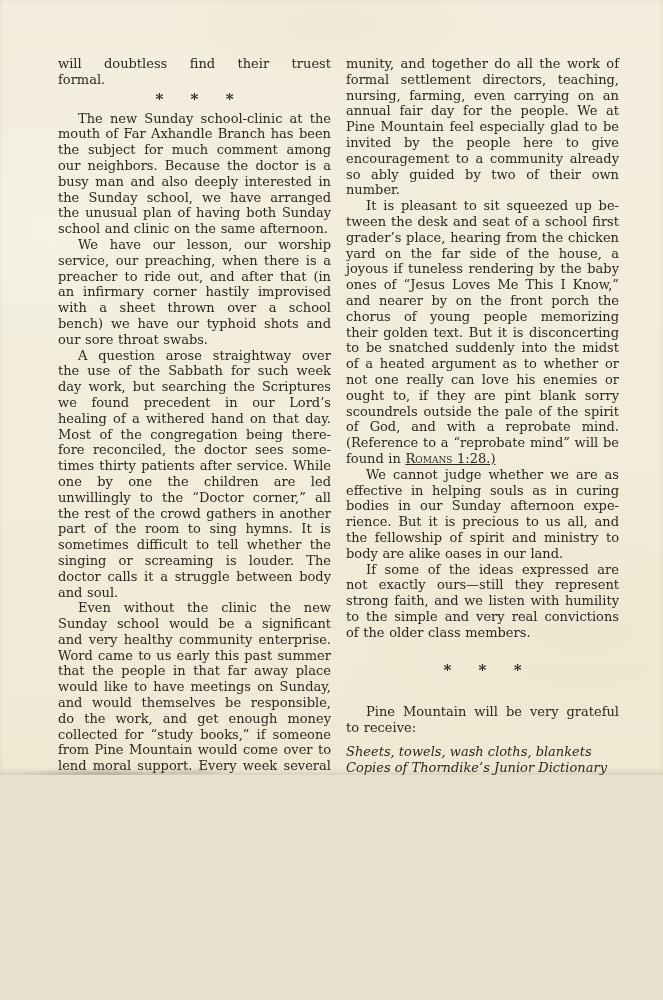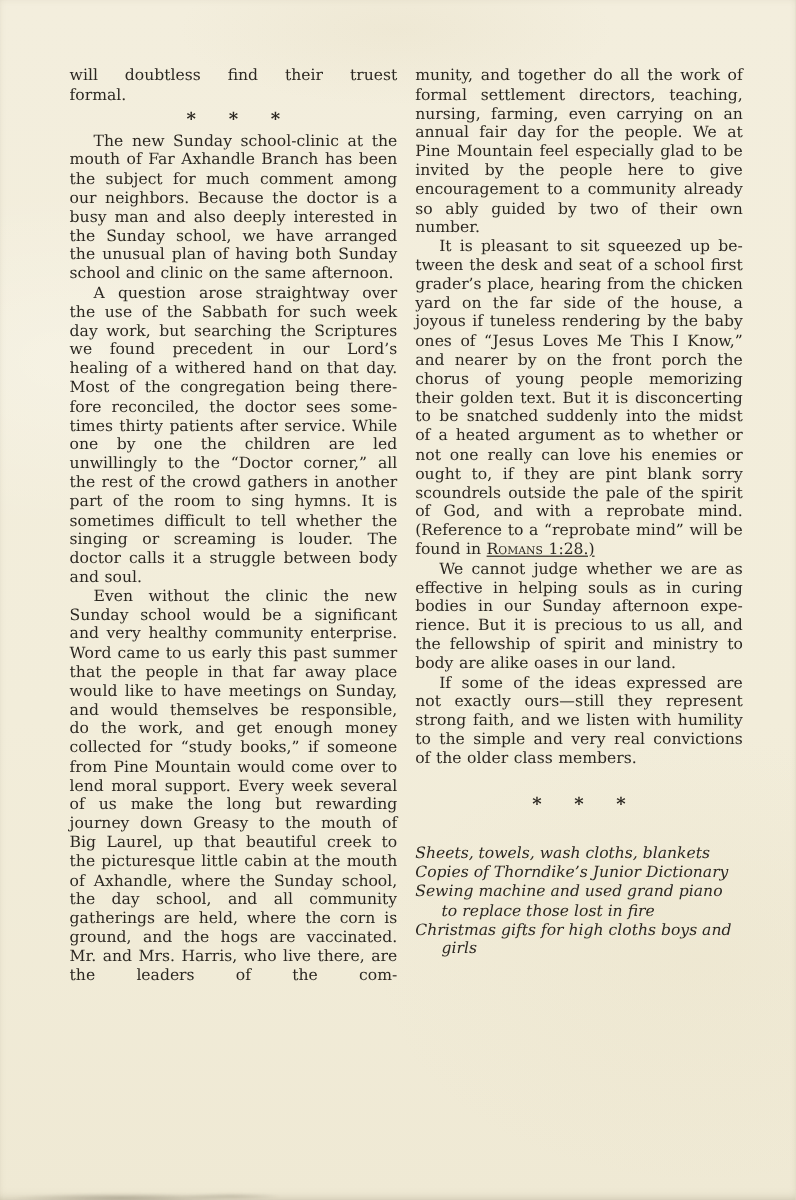--- a/index.html
+++ b/index.html
@@ -3,21 +3,21 @@
 <meta charset="utf-8">
 <style>
   html, body {
     margin: 0;
     padding: 0;
     background: #e8e2cf;
   }
   .page {
     position: relative;
     width: 663px;
-    height: 1000px;
+    height: 775px;
     margin: 0 auto;
     box-sizing: border-box;
     padding: 56px 41px 0 58px;
     overflow: hidden;
     background:
       radial-gradient(ellipse 260px 90px at 330px 25px, rgba(205,190,150,0.12), transparent 70%),
       radial-gradient(ellipse 380px 260px at 88% 80%, rgba(210,195,150,0.08), transparent 72%),
       radial-gradient(ellipse 300px 200px at 8% 30%, rgba(255,255,250,0.25), transparent 70%),
       linear-gradient(180deg, #f3eedd 0%, #f2edda 60%, #efe9d4 100%);
     box-shadow: inset 0 -5px 10px -6px rgba(120,108,82,0.45),
@@ -90,32 +90,34 @@
 <div class="page">
   <div class="columns">
 
     <div class="col">
       <p class="body noindent stretch">will doubtless find their truest</p>
       <p class="body noindent">formal.</p>
 
       <div class="divider">* * *</div>
 
       <p class="body">The new Sunday school-clinic at the mouth of Far Axhandle Branch has been the subject for much com­ment among our neighbors. Because the doctor is a busy man and also deeply interested in the Sunday school, we have arranged the unusual plan of having both Sunday school and clinic on the same afternoon.</p>
+      <p class="body">We have our lesson, our worship service, our preaching, when there is a preacher to ride out, and after that (in an infirmary corner hastily impro­vised with a sheet thrown over a school bench) we have our typhoid shots and our sore throat swabs.</p>
       <p class="body">A question arose straightway over the use of the Sabbath for such week day work, but searching the Scriptures we found precedent in our Lord’s healing of a withered hand on that day. Most of the congregation being there­fore reconciled, the doctor sees some­times thirty patients after service. While one by one the children are led unwillingly to the “Doctor corner,” all the rest of the crowd gathers in another part of the room to sing hymns. It is sometimes difficult to tell whether the singing or screaming is louder. The doctor calls it a struggle between body and soul.</p>
       <p class="body justify-last">Even without the clinic the new Sunday school would be a significant and very healthy community enter­prise. Word came to us early this past summer that the people in that far away place would like to have meet­ings on Sunday, and would themselves be responsible, do the work, and get enough money collected for “study books,” if someone from Pine Moun­tain would come over to lend moral support. Every week several of us make the long but rewarding journey down Greasy to the mouth of Big Laurel, up that beautiful creek to the picturesque little cabin at the mouth of Axhandle, where the Sunday school, the day school, and all com­munity gatherings are held, where the corn is ground, and the hogs are vac­cinated. Mr. and Mrs. Harris, who live there, are the leaders of the com-</p>
     </div>
 
     <div class="col">
       <p class="body noindent">munity, and together do all the work of formal settlement directors, teach­ing, nursing, farming, even carrying on an annual fair day for the people. We at Pine Mountain feel especially glad to be invited by the people here to give encouragement to a community already so ably guided by two of their own number.</p>
       <p class="body"><span>It is pleasant to sit squeezed up be­tween the desk and seat of a school first grader’s place, hearing from the chicken yard on the far side of the house, a joyous if tuneless rendering by the baby ones of “Jesus Loves Me This I Know,” and nearer by on the front porch the chorus of young people memorizing their golden text. But it is disconcerting to be snatched sudden­ly into the midst of a heated argument as to whether or not one really can love his enemies or ought to, if they are pint blank sorry scoundrels outside the pale of the spirit of God, and with a reprobate mind. (Reference to a “reprobate mind” will be found in </span><span class="smallcaps">Romans 1:28.)</span></p>
       <p class="body">We cannot judge whether we are as effective in helping souls as in curing bodies in our Sunday afternoon expe­rience. But it is precious to us all, and the fellowship of spirit and ministry to body are alike oases in our land.</p>
       <p class="body">If some of the ideas expressed are not exactly ours—still they represent strong faith, and we listen with humil­ity to the simple and very real con­victions of the older class members.</p>
 
       <div class="divider divider-lg">* * *</div>
 
+      <p class="body">Pine Mountain will be very grateful to receive:</p>
 
       <div class="wish-list">
         <p class="wish">Sheets, towels, wash cloths, blankets</p>
         <p class="wish">Copies of Thorndike’s Junior Diction­ary</p>
         <p class="wish">Sewing machine and used grand piano to replace those lost in fire</p>
         <p class="wish">Christmas gifts for high cloths boys and girls</p>
       </div>
     </div>
 
   </div>

